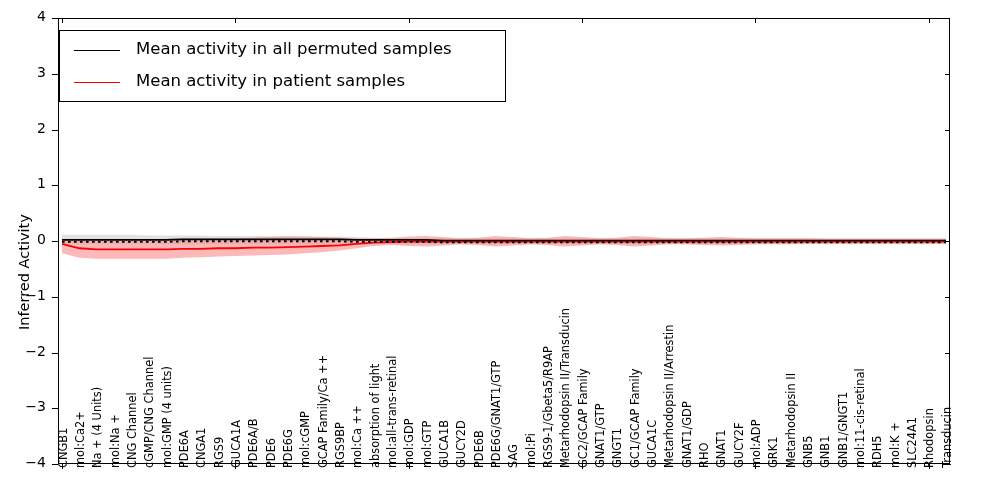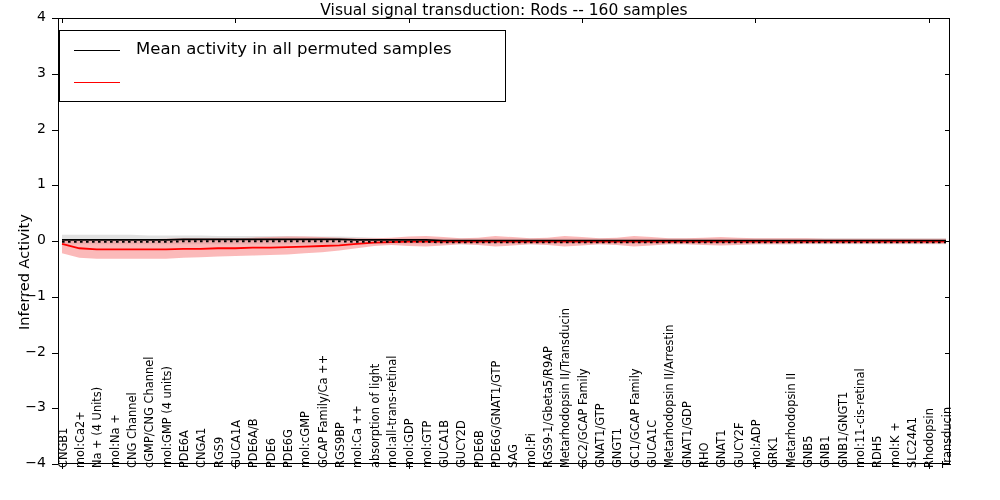--- a/index.html
+++ b/index.html
@@ -45,21 +45,20 @@
   
   #plot-canvas{position:absolute;left:58px;top:18px;width:892px;height:446px;
                overflow:hidden;pointer-events:none;}
   svg{display:block;}
 </style>
 </head>
 <body>
 
 <div id="figure">
 
-  <div id="plot-title">Visual signal transduction: Rods -- 160 samples</div>
 
   <div id="axes-frame"></div>
 
   <div id="plot-canvas">
     <svg id="plot-svg" width="892" height="446" viewBox="0 0 892 446">
         <path d="M 4.00 216.87 L 21.33 216.87 L 38.67 216.87 L 56.00 216.87 L 73.33 216.87 L 90.67 217.42 L 108.00 217.42 L 125.33 217.42 L 142.67 217.42 L 160.00 217.98 L 177.33 217.98 L 194.67 217.98 L 212.00 217.98 L 229.33 217.98 L 246.67 218.54 L 264.00 218.54 L 281.33 218.54 L 298.67 219.10 L 316.00 219.66 L 333.33 220.21 L 350.67 220.21 L 368.00 220.21 L 385.33 220.21 L 402.67 220.21 L 420.00 220.21 L 437.33 220.21 L 454.67 220.21 L 472.00 220.21 L 489.33 220.21 L 506.67 220.21 L 524.00 220.21 L 541.33 220.21 L 558.67 220.21 L 576.00 220.21 L 593.33 220.21 L 610.67 220.21 L 628.00 220.21 L 645.33 220.21 L 662.67 220.21 L 680.00 220.21 L 697.33 220.21 L 714.67 220.21 L 732.00 220.21 L 749.33 220.21 L 766.67 220.21 L 784.00 220.21 L 801.33 220.21 L 818.67 220.21 L 836.00 220.21 L 853.33 220.21 L 870.67 220.21 L 888.00 220.21 L 888.00 226.34 L 870.67 226.34 L 853.33 226.34 L 836.00 226.34 L 818.67 226.34 L 801.33 226.34 L 784.00 226.34 L 766.67 226.34 L 749.33 226.34 L 732.00 226.34 L 714.67 226.34 L 697.33 226.34 L 680.00 226.34 L 662.67 226.34 L 645.33 226.34 L 628.00 226.34 L 610.67 226.34 L 593.33 226.34 L 576.00 226.34 L 558.67 226.34 L 541.33 226.34 L 524.00 226.34 L 506.67 226.34 L 489.33 226.34 L 472.00 226.34 L 454.67 226.34 L 437.33 226.34 L 420.00 226.34 L 402.67 226.34 L 385.33 226.34 L 368.00 226.34 L 350.67 226.34 L 333.33 226.34 L 316.00 226.34 L 298.67 226.34 L 281.33 226.34 L 264.00 226.34 L 246.67 226.34 L 229.33 226.34 L 212.00 226.34 L 194.67 226.34 L 177.33 226.34 L 160.00 226.34 L 142.67 226.34 L 125.33 226.34 L 108.00 226.34 L 90.67 226.34 L 73.33 226.34 L 56.00 226.34 L 38.67 226.34 L 21.33 226.34 L 4.00 226.34 Z" fill="#c8c8c8" fill-opacity="0.55" stroke="none"></path>
         <path d="M 4.00 221.33 L 21.33 221.33 L 38.67 221.33 L 56.00 221.33 L 73.33 221.33 L 90.67 221.33 L 108.00 220.77 L 125.33 220.21 L 142.67 220.21 L 160.00 220.21 L 177.33 220.21 L 194.67 219.66 L 212.00 219.10 L 229.33 218.54 L 246.67 218.54 L 264.00 219.10 L 281.33 219.66 L 298.67 220.21 L 316.00 220.21 L 333.33 219.66 L 350.67 218.54 L 368.00 217.98 L 385.33 219.10 L 402.67 220.21 L 420.00 219.66 L 437.33 217.98 L 454.67 219.10 L 472.00 220.21 L 489.33 219.66 L 506.67 217.98 L 524.00 219.10 L 541.33 220.21 L 558.67 219.66 L 576.00 217.98 L 593.33 219.10 L 610.67 220.21 L 628.00 220.21 L 645.33 219.66 L 662.67 219.10 L 680.00 219.66 L 697.33 220.21 L 714.67 220.21 L 732.00 220.21 L 749.33 220.21 L 766.67 220.77 L 784.00 220.77 L 801.33 220.77 L 818.67 220.77 L 836.00 220.77 L 853.33 220.77 L 870.67 220.77 L 888.00 220.77 L 888.00 225.79 L 870.67 225.79 L 853.33 225.79 L 836.00 225.79 L 818.67 225.79 L 801.33 225.79 L 784.00 225.79 L 766.67 225.79 L 749.33 225.79 L 732.00 226.34 L 714.67 226.34 L 697.33 226.34 L 680.00 226.90 L 662.67 227.46 L 645.33 226.90 L 628.00 226.34 L 610.67 226.34 L 593.33 227.46 L 576.00 228.57 L 558.67 226.90 L 541.33 226.34 L 524.00 227.46 L 506.67 228.57 L 489.33 226.90 L 472.00 226.34 L 454.67 227.46 L 437.33 228.57 L 420.00 226.90 L 402.67 226.34 L 385.33 227.46 L 368.00 228.57 L 350.67 228.02 L 333.33 226.90 L 316.00 228.02 L 298.67 230.25 L 281.33 232.48 L 264.00 234.15 L 246.67 235.26 L 229.33 236.38 L 212.00 236.94 L 194.67 237.49 L 177.33 238.05 L 160.00 238.61 L 142.67 239.17 L 125.33 239.72 L 108.00 240.84 L 90.67 240.84 L 73.33 240.84 L 56.00 240.84 L 38.67 240.84 L 21.33 239.72 L 4.00 235.26 Z" fill="#f98b8b" fill-opacity="0.60" stroke="none"></path>
         <path d="M 4.00 225.79 L 21.33 230.25 L 38.67 231.36 L 56.00 231.36 L 73.33 231.36 L 90.67 231.36 L 108.00 231.36 L 125.33 230.80 L 142.67 230.80 L 160.00 230.25 L 177.33 230.25 L 194.67 229.69 L 212.00 229.69 L 229.33 229.13 L 246.67 228.57 L 264.00 228.02 L 281.33 227.46 L 298.67 225.79 L 316.00 224.67 L 333.33 224.11 L 350.67 223.56 L 368.00 223.56 L 385.33 223.56 L 402.67 223.56 L 420.00 223.56 L 437.33 223.56 L 454.67 223.56 L 472.00 223.56 L 489.33 223.56 L 506.67 223.56 L 524.00 223.56 L 541.33 223.56 L 558.67 223.56 L 576.00 223.56 L 593.33 223.56 L 610.67 223.56 L 628.00 223.56 L 645.33 223.56 L 662.67 223.56 L 680.00 223.56 L 697.33 223.56 L 714.67 223.56 L 732.00 223.56 L 749.33 223.56 L 766.67 223.56 L 784.00 223.56 L 801.33 223.56 L 818.67 223.56 L 836.00 223.56 L 853.33 223.56 L 870.67 223.56 L 888.00 223.56" fill="none" stroke="#ff0000" stroke-width="1.8"></path>
         <path d="M 4.00 221.88 L 21.33 221.88 L 38.67 221.88 L 56.00 221.88 L 73.33 221.88 L 90.67 221.88 L 108.00 221.88 L 125.33 221.33 L 142.67 221.33 L 160.00 221.33 L 177.33 221.33 L 194.67 221.33 L 212.00 221.33 L 229.33 221.33 L 246.67 221.33 L 264.00 221.33 L 281.33 221.33 L 298.67 221.88 L 316.00 221.88 L 333.33 221.88 L 350.67 221.88 L 368.00 221.88 L 385.33 222.44 L 402.67 222.44 L 420.00 222.44 L 437.33 222.44 L 454.67 222.44 L 472.00 222.44 L 489.33 222.44 L 506.67 222.44 L 524.00 222.44 L 541.33 222.44 L 558.67 222.44 L 576.00 222.44 L 593.33 222.44 L 610.67 222.44 L 628.00 222.44 L 645.33 222.44 L 662.67 222.44 L 680.00 222.44 L 697.33 222.44 L 714.67 222.44 L 732.00 222.44 L 749.33 222.44 L 766.67 222.44 L 784.00 222.44 L 801.33 222.44 L 818.67 222.44 L 836.00 222.44 L 853.33 222.44 L 870.67 222.44 L 888.00 222.44" fill="none" stroke="#000000" stroke-width="1.6"></path>
         <path d="M 4.00 223.84 L 21.33 223.84 L 38.67 223.84 L 56.00 223.84 L 73.33 223.84 L 90.67 223.84 L 108.00 223.84 L 125.33 223.28 L 142.67 223.28 L 160.00 223.28 L 177.33 223.28 L 194.67 223.28 L 212.00 223.28 L 229.33 223.28 L 246.67 223.28 L 264.00 223.28 L 281.33 223.28 L 298.67 223.84 L 316.00 223.84 L 333.33 223.84 L 350.67 223.84 L 368.00 223.84 L 385.33 224.39 L 402.67 224.39 L 420.00 224.39 L 437.33 224.39 L 454.67 224.39 L 472.00 224.39 L 489.33 224.39 L 506.67 224.39 L 524.00 224.39 L 541.33 224.39 L 558.67 224.39 L 576.00 224.39 L 593.33 224.39 L 610.67 224.39 L 628.00 224.39 L 645.33 224.39 L 662.67 224.39 L 680.00 224.39 L 697.33 224.39 L 714.67 224.39 L 732.00 224.39 L 749.33 224.39 L 766.67 224.39 L 784.00 224.39 L 801.33 224.39 L 818.67 224.39 L 836.00 224.39 L 853.33 224.39 L 870.67 224.39 L 888.00 224.39" fill="none" stroke="#000000" stroke-width="1.9" stroke-dasharray="2.6 3.4"></path>
@@ -167,16 +166,17 @@
       <div class="cat-label" style="left: 941.5px; top: 468px;">Transducin</div>
     </div>
 
   <div id="legend">
       <div class="legend-row r0">
         <div class="legend-swatch" style="border-top: 1.6px solid rgb(0, 0, 0);"></div>
         <div class="legend-text">Mean activity in all permuted samples</div>
       </div>
       <div class="legend-row r1">
         <div class="legend-swatch" style="border-top: 1.6px solid rgb(255, 0, 0);"></div>
+        <div class="legend-text">Mean activity in patient samples</div>
       </div>
     </div>
 
 </div>
 
 </body></html>

